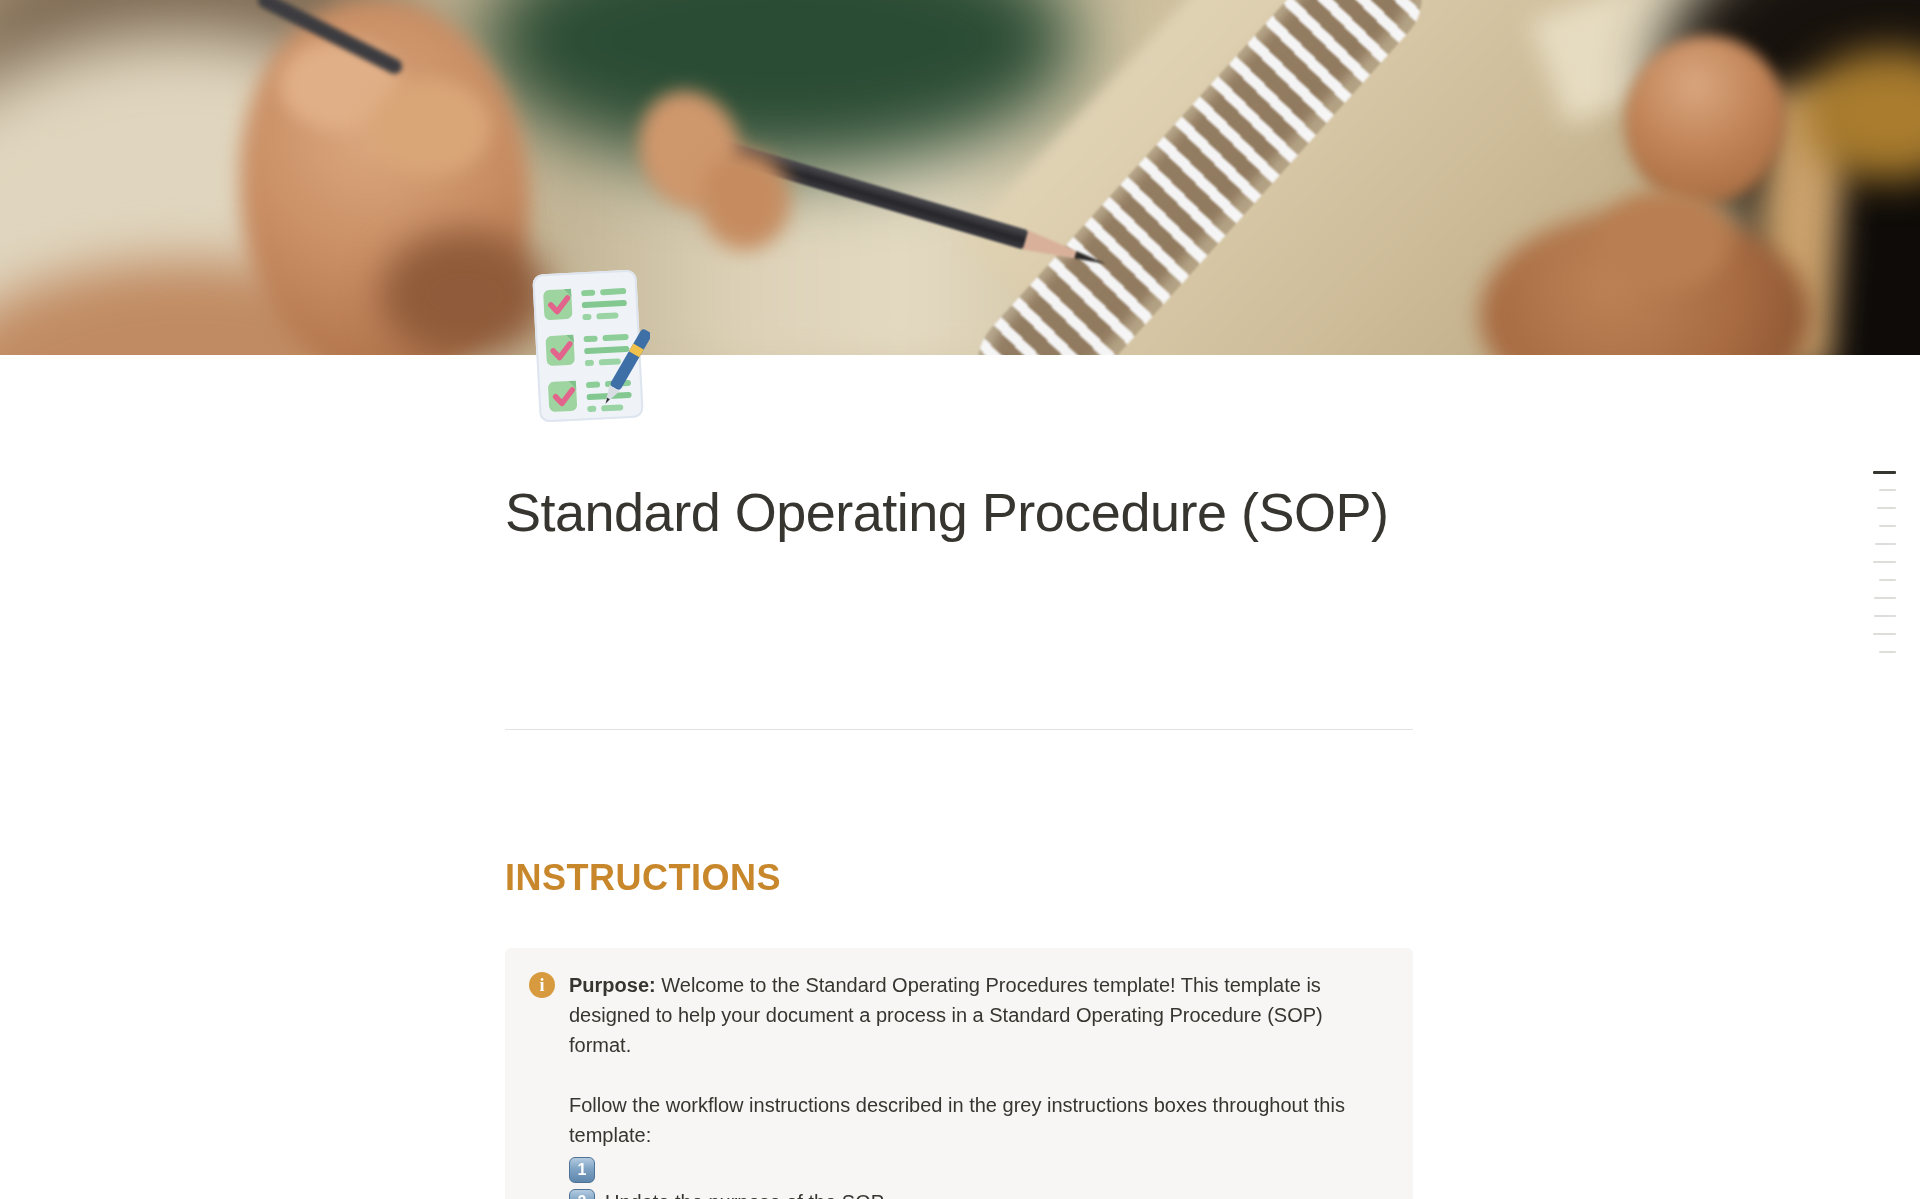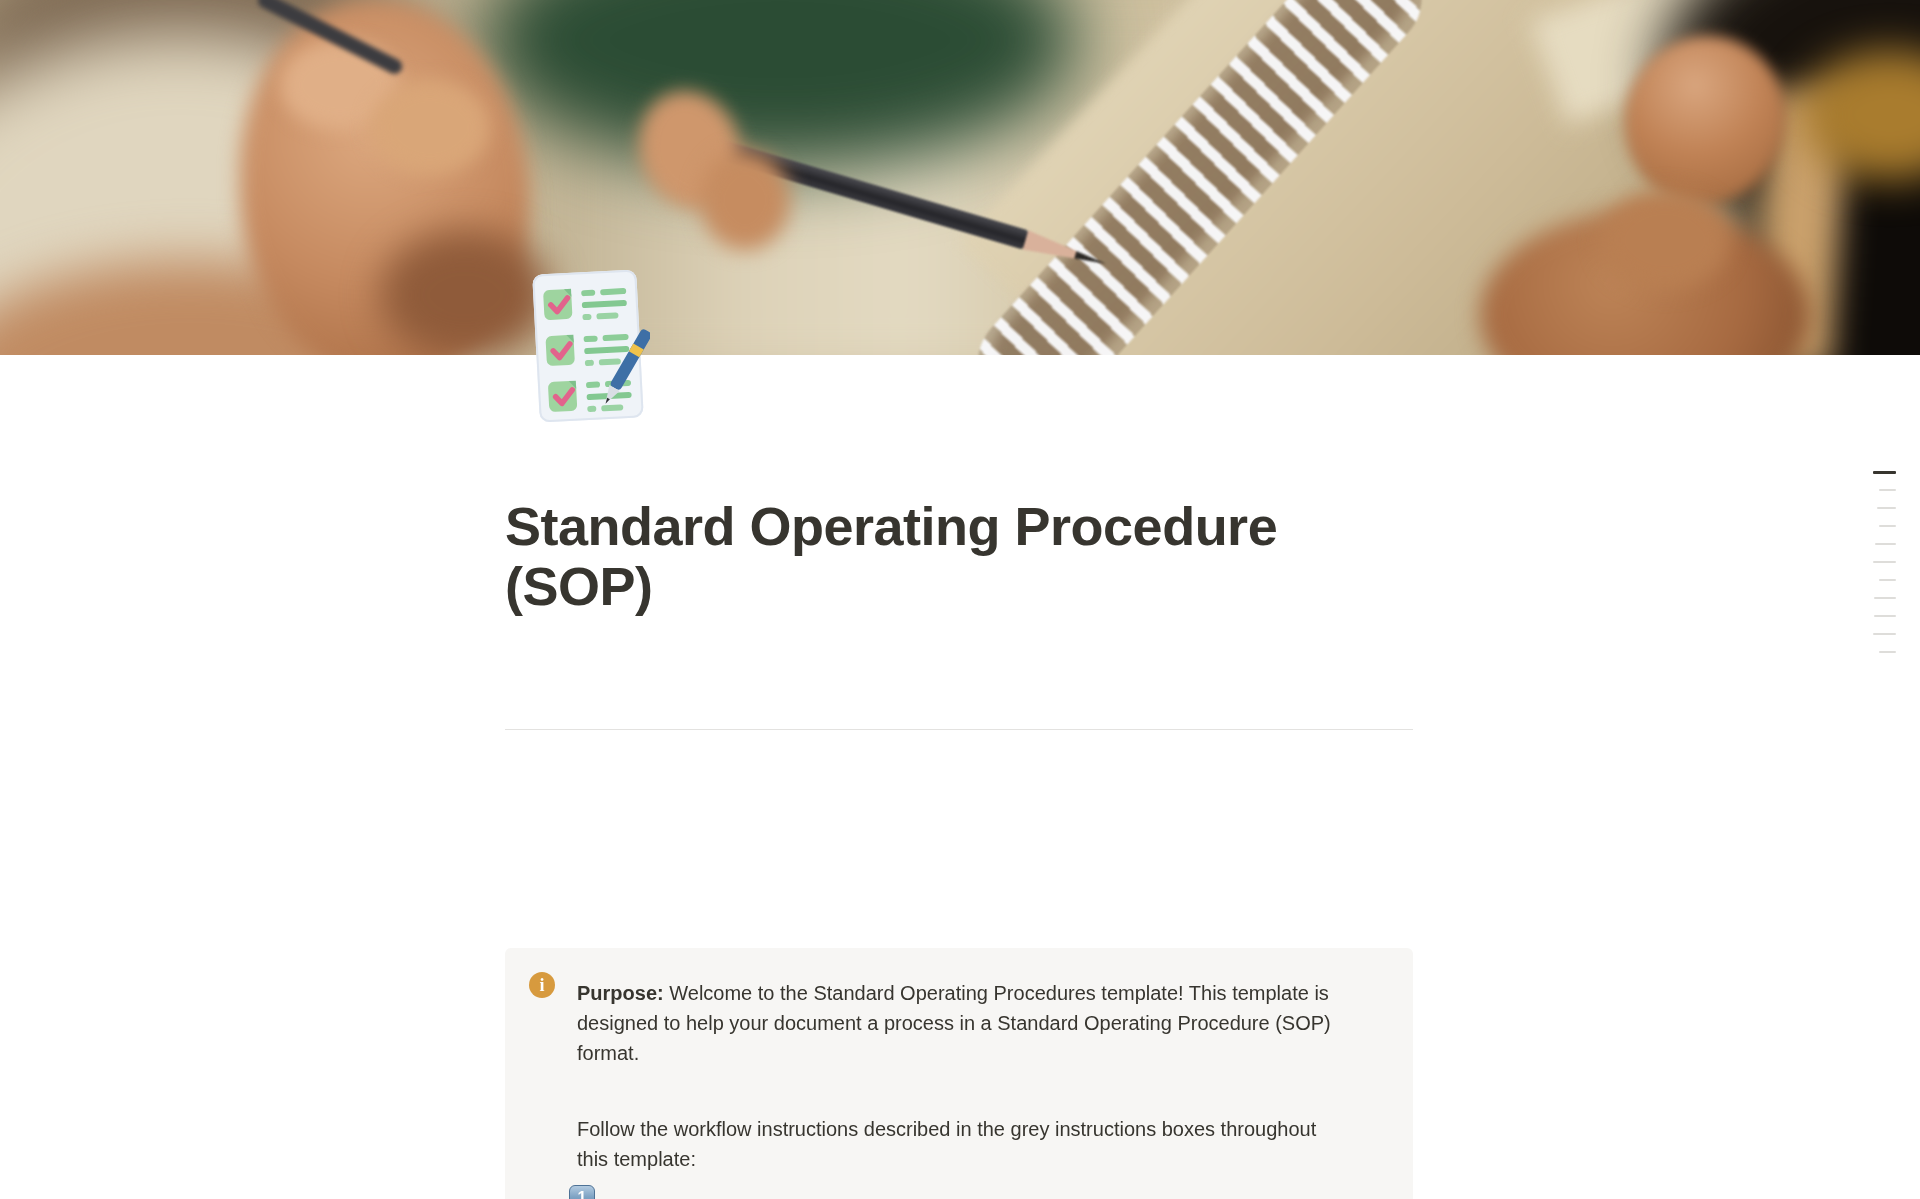--- a/index.html
+++ b/index.html
@@ -52,33 +52,33 @@
     clip-path:polygon(0 0,100% 50%,0 100%);}
   .grip1{left:640px;top:90px;width:100px;height:120px;border-radius:50%;transform:rotate(-18deg);
     background:#cf976c;filter:blur(9px);}
   .grip2{left:700px;top:150px;width:90px;height:100px;border-radius:50%;background:#c68c60;filter:blur(10px);}
 
   
   .page-icon{position:absolute;left:526px;top:264px;width:124px;height:164px;}
 
   
   .content{position:absolute;left:505px;width:908px;top:0;height:1199px;}
-  .page-title{position:absolute;top:460px;left:0;width:908px;
-    font-size:54px;line-height:60px;font-weight:700;letter-spacing:-0.5px;color:#37352F;}
+  .page-title{position:absolute;top:446px;left:0;width:908px;
+    font-size:54px;line-height:60px;font-weight:400;letter-spacing:-0.5px;color:#37352F;}
   .divider{position:absolute;top:729px;left:0;width:908px;height:1px;background:#E3E2E0;}
   .section-heading{position:absolute;top:824px;left:0;font-size:36px;line-height:47px;
     font-weight:700;letter-spacing:0.5px;}
 
   .callout{position:absolute;top:948px;left:0;width:908px;min-height:300px;box-sizing:border-box;
     background:#F7F6F4;border-radius:6px;padding:22px 24px;display:flex;align-items:flex-start;}
   .info-circle{flex:0 0 26px;width:26px;height:26px;border-radius:50%;margin-top:2px;
     color:#ffffff;font-family:"Liberation Serif",serif;font-weight:700;font-size:18px;
     display:flex;align-items:center;justify-content:center;}
   .callout-text{margin-left:14px;max-width:788px;font-size:20px;line-height:30px;color:#37352F;}
-  .callout-text p{margin:8px;}
+  .callout-text p{margin:0;}
   .p-gap{height:30px;}
   .steps{margin-top:4px;}
   .step{display:flex;align-items:center;gap:10px;height:32px;}
   .keycap{flex:0 0 26px;width:26px;height:26px;border-radius:6px;box-sizing:border-box;
     background:linear-gradient(180deg,#b3cbe1 0%,#7fa3c4 45%,#5e86ac 100%);
     border:1px solid #4e7296;color:#ffffff;font-size:16px;font-weight:700;
     display:flex;align-items:center;justify-content:center;}
 
   
   .toc{position:absolute;left:1872px;top:471px;width:24px;}
@@ -159,20 +159,21 @@
           <path d="M89,128 h12 l-6,18 z" fill="#D9DEE5"></path>
           <path d="M93.5,140 l1.5,6 l1.5,-6 z" fill="#2E2E33"></path>
         </g>
       </g>
     </svg>
   </div>
 
   <div class="content">
     <h1 class="page-title">Standard Operating Procedure (SOP)</h1>
     <div class="divider"></div>
+    <h2 class="section-heading" style="color: rgb(200, 135, 43);">INSTRUCTIONS</h2>
 
     <div class="callout" style="background: rgb(247, 246, 244);">
       <div class="info-circle" style="background: rgb(215, 154, 62);">i</div>
       <div class="callout-text">
         <p><b>Purpose:</b> <span>Welcome to the Standard Operating Procedures template! This template is designed to help your document a process in a Standard Operating Procedure (SOP) format.</span></p>
         <div class="p-gap"></div>
         <p>Follow the workflow instructions described in the grey instructions boxes throughout this template:</p>
         <div class="steps">
             <div class="step">
               <span class="keycap">1</span>

